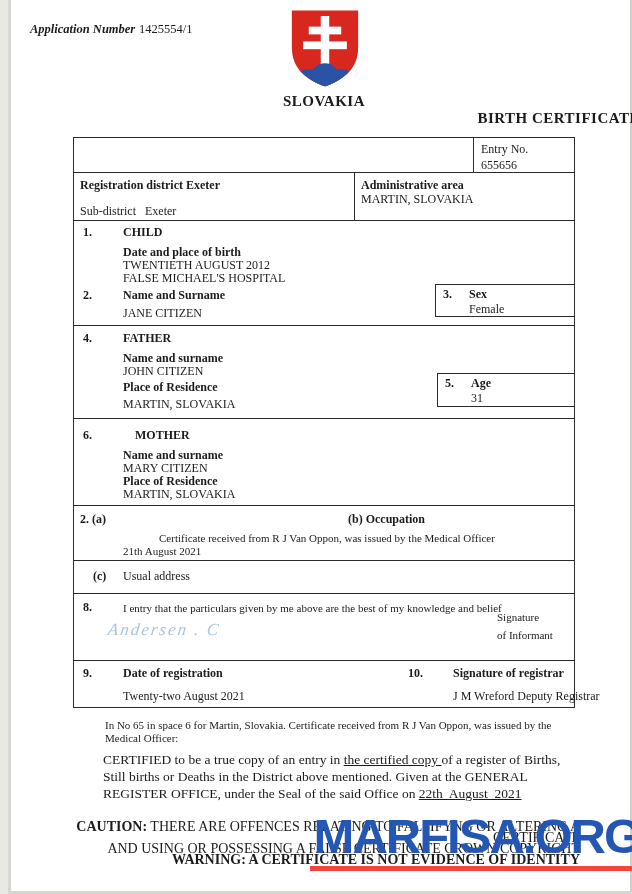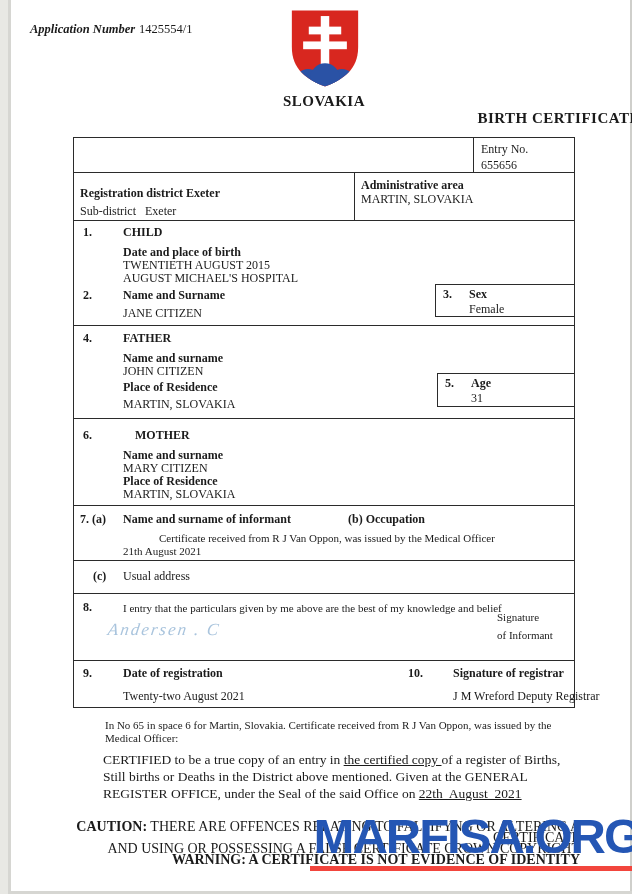--- a/index.html
+++ b/index.html
@@ -105,30 +105,30 @@
   <div class="hline" style="top:325px;"></div>
   <div class="hline" style="top:418px;"></div>
   <div class="hline" style="top:505px;"></div>
   <div class="hline" style="top:560px;"></div>
   <div class="hline" style="top:593px;"></div>
   <div class="hline" style="top:660px;"></div>
 
   <span class="abs val" style="left:473px; top:142px;">Entry No.</span>
   <span class="abs val" style="left:473px; top:158px;">655656</span>
 
-  <span class="abs lbl" style="left:72px; top:178px;margin-top:8px;">Registration district Exeter</span>
+  <span class="abs lbl" style="left:72px; top:178px;">Registration district Exeter</span>
   <span class="abs val" style="left:72px; top:204px;">Sub-district   Exeter</span>
   <span class="abs lbl" style="left:353px; top:178px;">Administrative area</span>
   <span class="abs val" style="left:353px; top:192px;">MARTIN, SLOVAKIA</span>
 
   <span class="abs lbl" style="left:75px; top:225px;">1.</span>
   <span class="abs lbl" style="left:115px; top:225px;">CHILD</span>
   <span class="abs lbl" style="left:115px; top:245px;">Date and place of birth</span>
-  <span class="abs val" style="left:115px; top:258px;">TWENTIETH AUGUST 2015</span>
-  <span class="abs val" style="left:115px; top:271px;">AUGUST MICHAEL'S HOSPITAL</span>
+  <span class="abs val" style="left:115px; top:258px;">TWENTIETH AUGUST 2012</span>
+  <span class="abs val" style="left:115px; top:271px;">FALSE MICHAEL'S HOSPITAL</span>
 
   <span class="abs lbl" style="left:75px; top:288px;">2.</span>
   <span class="abs lbl" style="left:115px; top:288px;">Name and Surname</span>
   <span class="abs val" style="left:115px; top:306px;">JANE CITIZEN</span>
 
   <div class="inbox" style="left:427px; top:284px; width:140px; height:33px;"></div>
   <span class="abs lbl" style="left:435px; top:287px;">3.</span>
   <span class="abs lbl" style="left:461px; top:287px;">Sex</span>
   <span class="abs val" style="left:461px; top:302px;">Female</span>
 
@@ -144,22 +144,21 @@
   <span class="abs lbl" style="left:463px; top:376px;">Age</span>
   <span class="abs val" style="left:463px; top:391px;">31</span>
 
   <span class="abs lbl" style="left:75px; top:428px;">6.</span>
   <span class="abs lbl" style="left:115px; top:428px;margin-left:12px;">MOTHER</span>
   <span class="abs lbl" style="left:115px; top:448px;">Name and surname</span>
   <span class="abs val" style="left:115px; top:461px;">MARY CITIZEN</span>
   <span class="abs lbl" style="left:115px; top:474px;">Place of Residence</span>
   <span class="abs val" style="left:115px; top:487px;">MARTIN, SLOVAKIA</span>
 
-  <span class="abs lbl" style="left:72px; top:512px;">7. (a)</span>
-  <span class="abs lbl" style="left:115px; top:512px;">Name and surname of informant</span>
+  <span class="abs lbl" style="left:72px; top:512px;">2. (a)</span>
   <span class="abs lbl" style="left:340px; top:512px;">(b) Occupation</span>
   <span class="abs s11" style="left:115px; top:532px;padding-left:36px;">Certificate received from R J Van Oppon, was issued by the Medical Officer</span>
   <span class="abs s11" style="left:115px; top:545px;">21th August 2021</span>
 
   <span class="abs lbl" style="left:85px; top:569px;">(c)</span>
   <span class="abs val" style="left:115px; top:569px;">Usual address</span>
 
   <span class="abs lbl" style="left:75px; top:600px;">8.</span>
   <span class="abs s11" style="left:115px; top:602px;">I entry that the particulars given by me above are the best of my knowledge and belief</span>
   <span class="abs sig-script" style="left: 100px; top: 620px; color: rgb(169, 196, 221);">Andersen . C</span>

